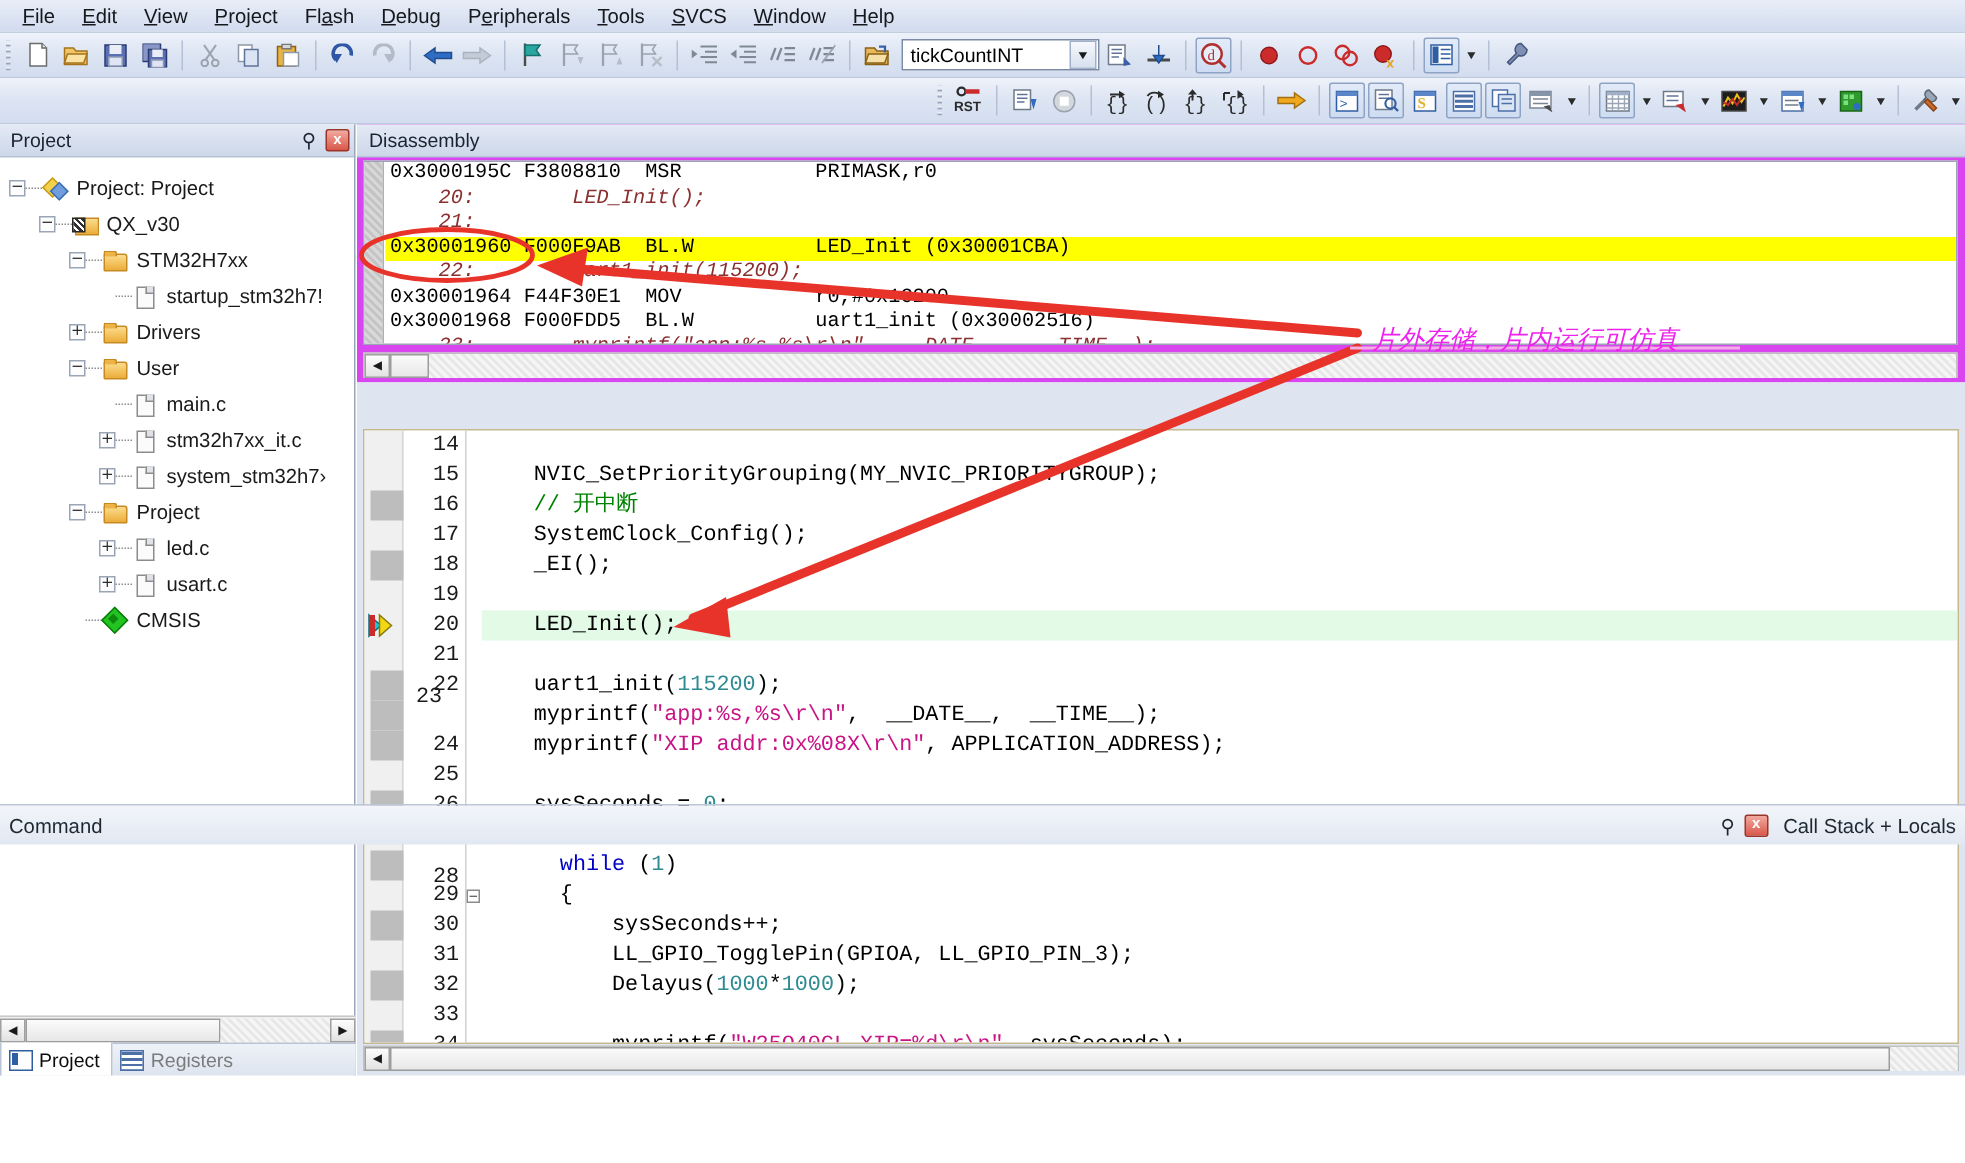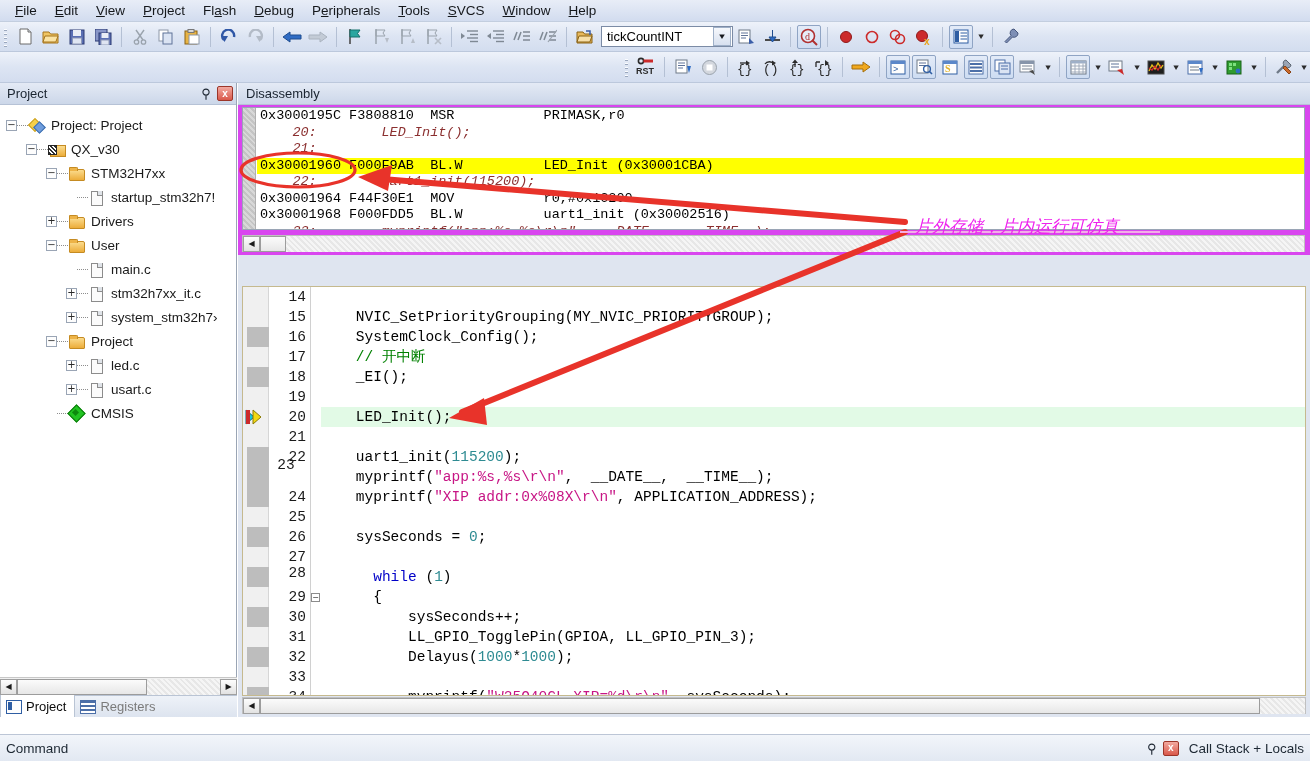--- a/index.html
+++ b/index.html
@@ -3,21 +3,21 @@
 <meta charset="utf-8">
 <style>
   * { box-sizing: border-box; margin: 0; padding: 0; }
   html, body {
     width: 1310px; height: 775px;
     font-family: "Liberation Sans", sans-serif;
     font-size: 13px;
     background: #ffffff;
     overflow: hidden;
   }
-  #app { position: relative; width: 1310px; height: 761px; }
+  #app { position: relative; width: 1310px; height: 563px; }
 
   
   .menubar {
     position: absolute; left: 0; top: 0; width: 1310px; height: 22px;
     background: linear-gradient(to bottom, #e8edf7 0%, #d2dcef 100%);
     border-bottom: 1px solid #c3cedf;
     display: flex; align-items: center; padding-left: 6px;
   }
   .menubar .mi {
     padding: 2px 9px; font-size: 13.5px; color: #15181c;
@@ -890,34 +890,34 @@
           <div class="lnum" style="top: 80px;">18</div>
           <div class="lnum" style="top: 100px;">19</div>
           <div class="lnum" style="top: 120px;">20</div>
           <div class="lnum" style="top: 140px;">21</div>
           <div class="lnum" style="top: 160px;">22</div>
           <div class="lnum" style="top: 168px; text-align: center;">23</div>
           <div class="lnum" style="top: 200px;">24</div>
           <div class="lnum" style="top: 220px;">25</div>
           <div class="lnum" style="top: 240px;">26</div>
           <div class="lnum" style="top: 260px;">27</div>
-          <div class="lnum" style="top: 276px;">28</div>
+          <div class="lnum" style="top: 288px;">28</div>
           <div class="lnum" style="top: 300px;">29</div>
           <div class="lnum" style="top: 320px;">30</div>
           <div class="lnum" style="top: 340px;">31</div>
           <div class="lnum" style="top: 360px;">32</div>
           <div class="lnum" style="top: 380px;">33</div>
           <div class="lnum" style="top: 400px;">34</div>
         </div>
       <div class="ed-gut-line"></div>
       <div class="ed-code" id="ed-code">
           <div class="cline">&nbsp;</div>
           <div class="cline">    NVIC_SetPriorityGrouping(MY_NVIC_PRIORITYGROUP);</div>
+          <div class="cline">    <span class="cm">// 开中断</span></div>
           <div class="cline">    SystemClock_Config();</div>
-          <div class="cline">    <span class="cm">// 开中断</span></div>
           <div class="cline">    _EI();</div>
           <div class="cline">&nbsp;</div>
           <div class="cline current">    LED_Init();</div>
           <div class="cline">&nbsp;</div>
           <div class="cline">    uart1_init(<span class="n">115200</span>);</div>
           <div class="cline">    myprintf(<span class="s">"app:%s,%s\r\n"</span>,  __DATE__,  __TIME__);</div>
           <div class="cline">    myprintf(<span class="s">"XIP addr:0x%08X\r\n"</span>, APPLICATION_ADDRESS);</div>
           <div class="cline">&nbsp;</div>
           <div class="cline">    sysSeconds = <span class="n">0</span>;</div>
           <div class="cline">&nbsp;</div>

